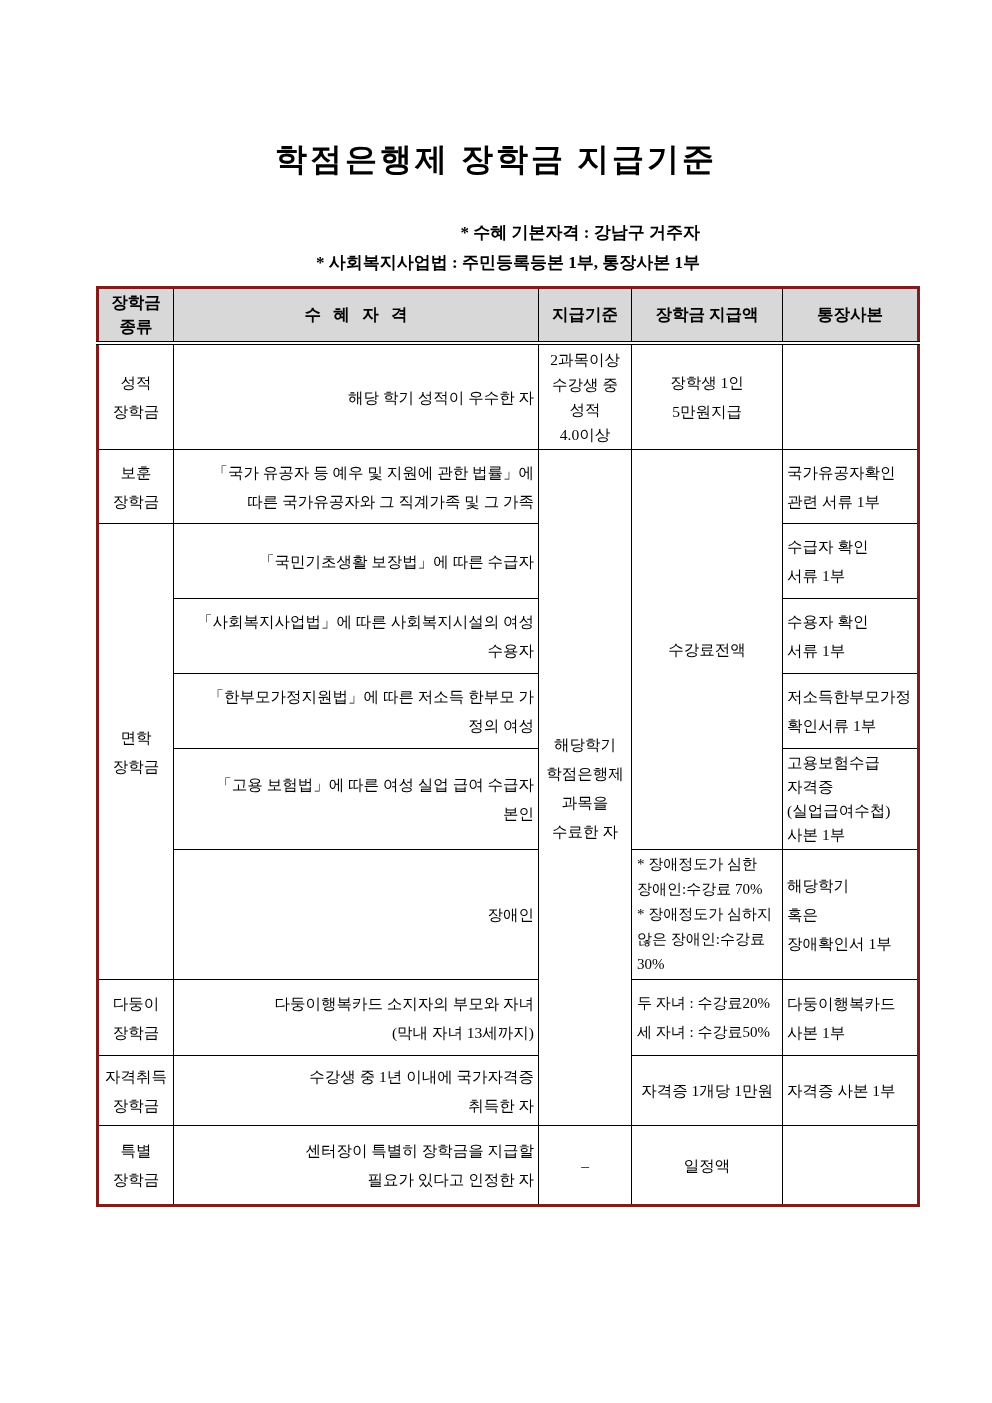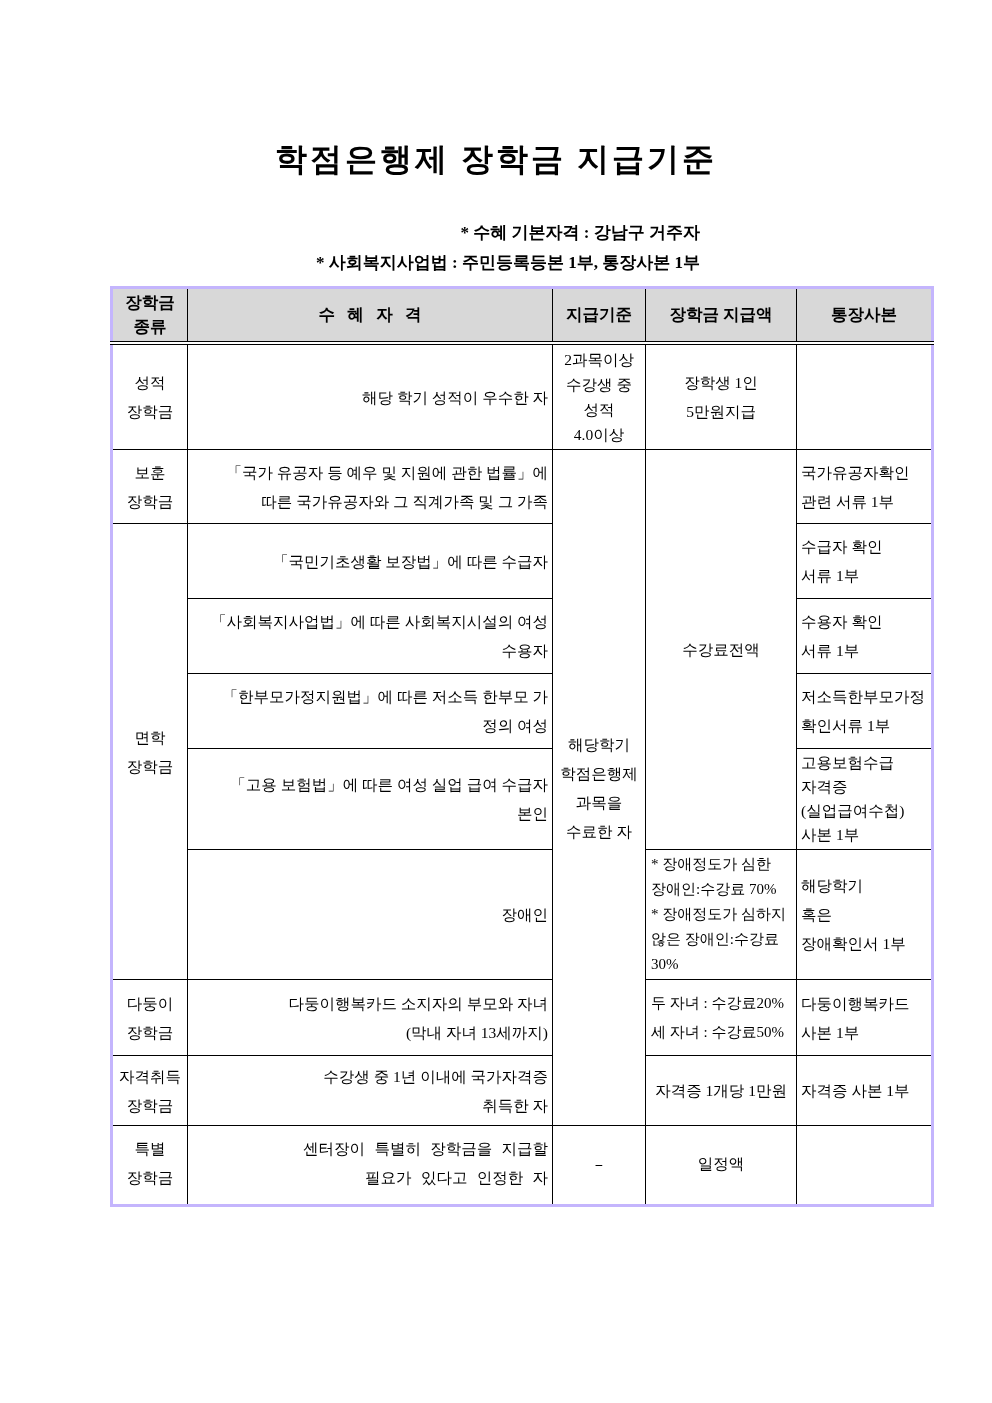--- a/index.html
+++ b/index.html
@@ -41,26 +41,26 @@
     padding-right: 87px;
     text-align: right;
     font-size: 17px;
     font-weight: bold;
     line-height: 30px;
   }
   .note-line { white-space: pre-wrap; }
 
   table.schol {
     position: absolute;
-    left: 110px;
+    left: 96px;
     top: 286px;
     width: 821px;
     border-collapse: collapse;
     table-layout: fixed;
-    border: 3px solid #c4b5fd;
+    border: 3px solid #7f1d1d;
   }
   table.schol th, table.schol td {
     border: 1px solid #000;
     vertical-align: middle;
     white-space: pre-wrap;
     font-size: 15.5px;
     line-height: 29px;
     padding: 2px 4px;
     box-sizing: border-box;
     overflow: hidden;
@@ -77,21 +77,21 @@
   tr.hd  { height: 52px; }
   tr.r1  { height: 100px; }
   tr.r2  { height: 74px; }
   tr.r3  { height: 75px; }
   tr.r4  { height: 75px; }
   tr.r5  { height: 75px; }
   tr.r6  { height: 96px; }
   tr.r7  { height: 124px; }
   tr.r8  { height: 76px; }
   tr.r9  { height: 70px; }
-  tr.r10 { height: 80px; font-family: Liberation Mono, monospace; }
+  tr.r10 { height: 80px; }
 
   
   td.c-type { text-align: center; line-height: 30px; }
   td.c-elig { text-align: right; padding-left: 7px; padding-right: 4px; line-height: 30px; }
   td.c-crit { text-align: center; line-height: 30px; }
   td.c-amt  { text-align: center; line-height: 27px; }
   td.c-amt.left { text-align: left; padding-left: 5px; font-size: 15px; }
   td.c-doc  { text-align: left; padding-left: 8px; line-height: 29px; }
   .lh-25 { line-height: 25px !important; }
   .lh-24 { line-height: 24px !important; }

